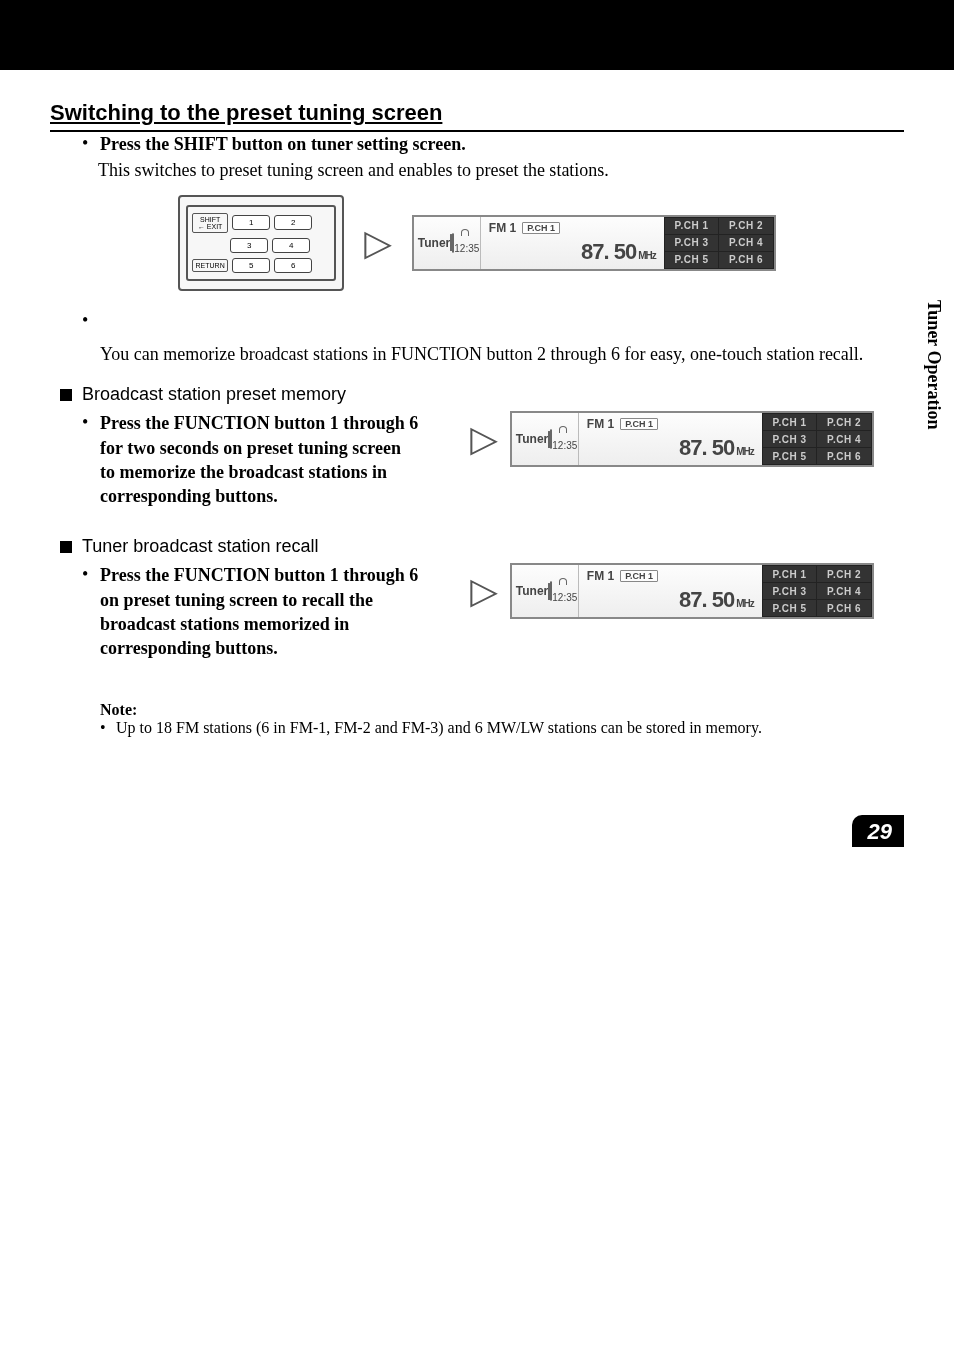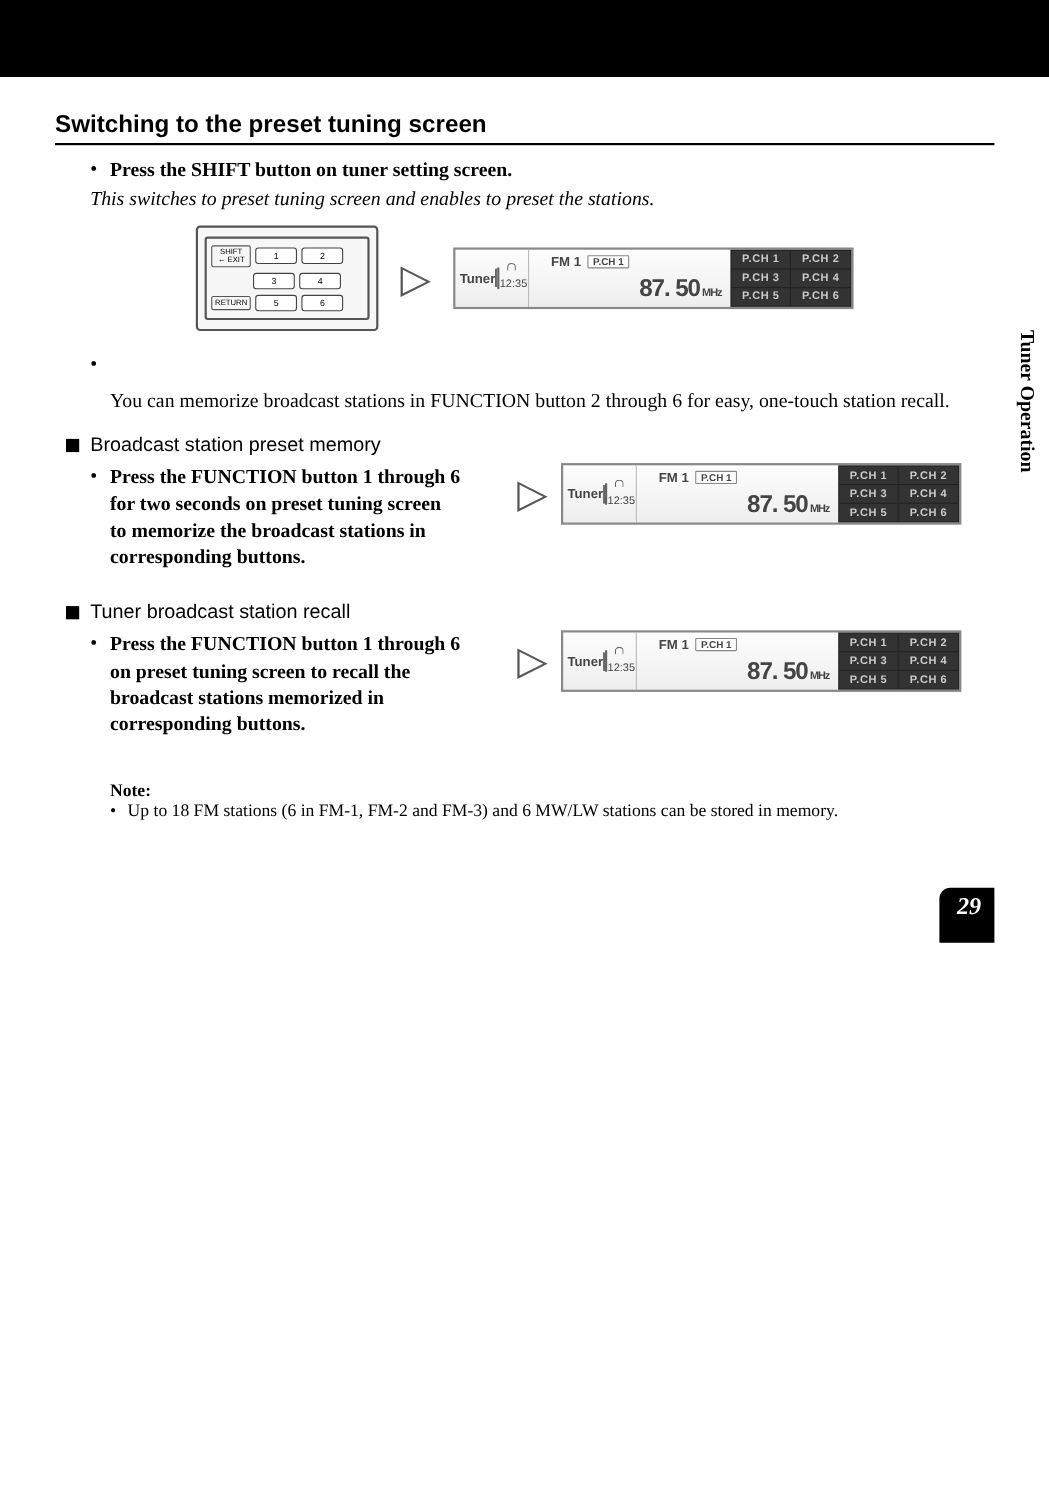--- a/index.html
+++ b/index.html
@@ -28,22 +28,22 @@
     font-family: "Times New Roman", serif;
     font-weight: bold;
     font-size: 18px;
   }
   .section-heading {
     font-family: Arial, Helvetica, sans-serif;
     font-weight: bold;
     font-size: 22px;
     border-bottom: 2px solid #000;
     padding-bottom: 4px;
-    margin-bottom: 10px;
     margin-top: 10px;
+    text-decoration: underline;
   }
   .bullet-block {
     margin-left: 32px;
     margin-bottom: 10px;
   }
   .bullet-row {
     display: flex;
     align-items: flex-start;
     margin-bottom: 2px;
   }
@@ -192,21 +192,20 @@
     border: 1.5px solid #666;
     width: 24px;
     height: 18px;
     border-radius: 2px;
   }
   .clock { font-size: 10px; margin-top: 12px; }
   .tuner-mid {
     flex: 1;
     padding: 4px 8px;
     position: relative;
-    margin-left: 12px;
   }
   .fm-row {
     display: flex;
     align-items: center;
     gap: 6px;
     font-size: 12px;
     font-weight: bold;
   }
   .box-sm {
     border: 1px solid #888;
@@ -252,25 +251,25 @@
   .note-block .note-row {
     display: flex;
     align-items: flex-start;
   }
   .page-num-box {
     position: absolute;
     right: 0;
     bottom: -10px;
     background: #000;
     color: #fff;
-    font-family: Liberation Serif, serif;
+    font-family: Liberation Sans, sans-serif;
     font-weight: bold;
     font-style: italic;
     font-size: 22px;
-    padding: 4px 12px 20px 16px;
+    padding: 4px 12px 2px 16px;
     border-radius: 10px 0 0 0;
   }
   .footer-area {
     height: 100px;
     position: relative;
   }
 </style>
 </head>
 <body>
 
@@ -280,21 +279,21 @@
 
   <div class="side-tab">Tuner Operation</div>
 
   <div class="section-heading">Switching to the preset tuning screen</div>
 
   <div class="bullet-block">
     <div class="bullet-row">
       <div class="bullet-dot">•</div>
       <div class="bullet-text bullet-bold">Press the SHIFT button on tuner setting screen.</div>
     </div>
-    <div class="indent-text" style="margin-left:0;font-style:italic;">This switches to preset tuning screen and enables to preset the stations.</div>
+    <div class="indent-text" style="margin-left:16px;">This switches to preset tuning screen and enables to preset the stations.</div>
   </div>
 
   <div class="remote-fig-wrap">
     <div class="remote">
       <div class="remote-inner">
         <div class="remote-row">
           <div class="remote-label" style="white-space:pre-line;">SHIFT
 ← EXIT</div>
           <div class="remote-btn">1</div>
           <div class="remote-btn">2</div>

